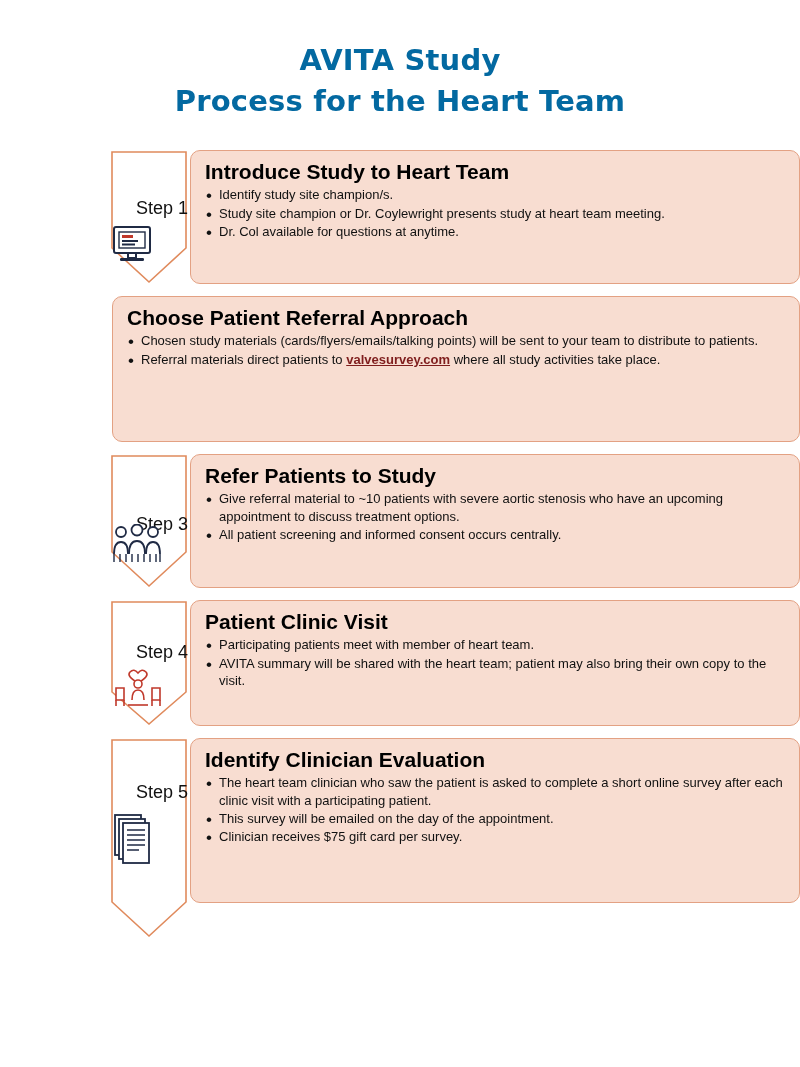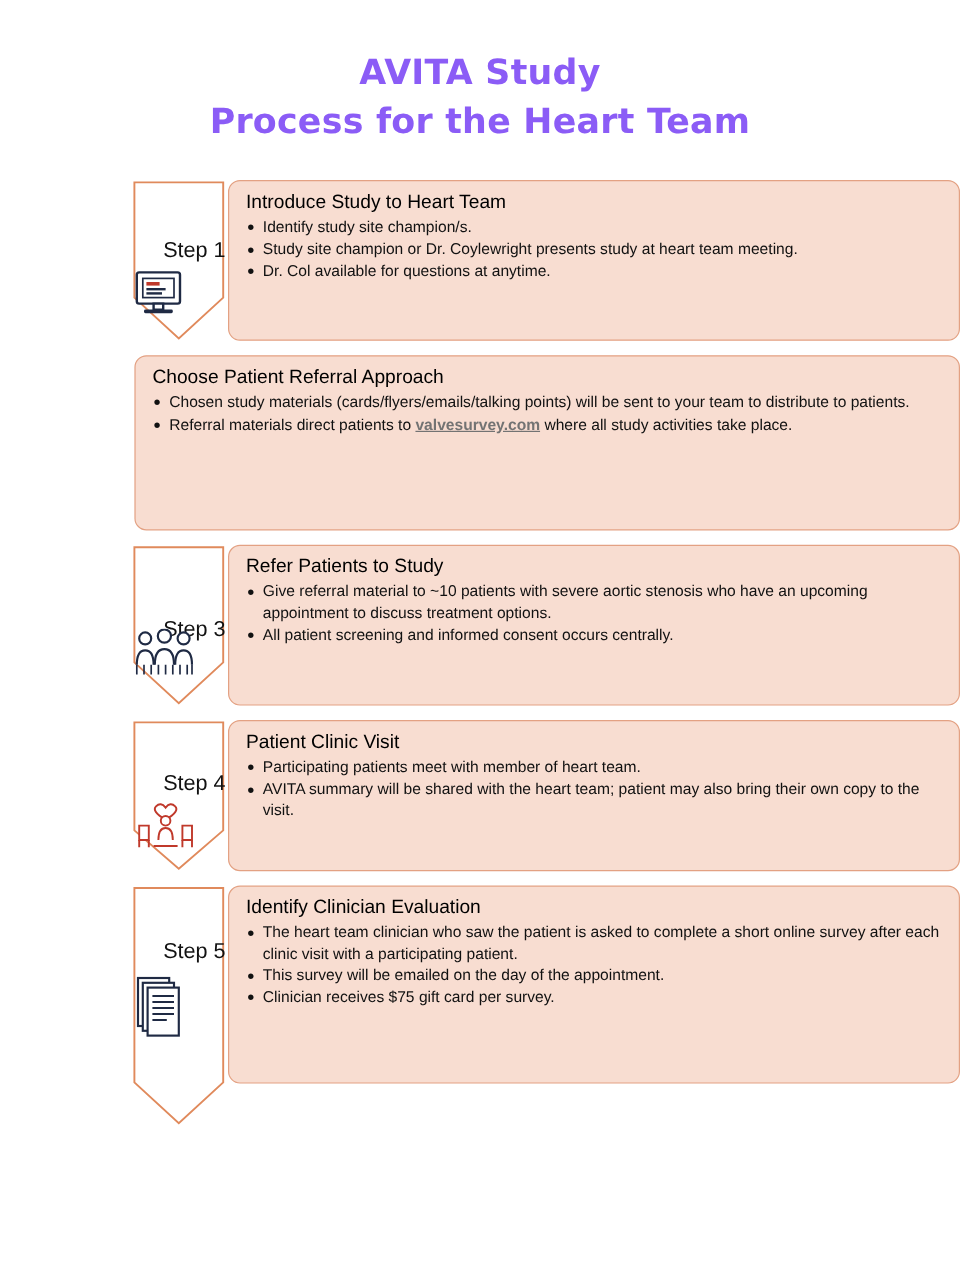--- a/index.html
+++ b/index.html
@@ -26,21 +26,21 @@
   .title-block {
     text-align: center;
     padding-top: 40px;
   }
   .title-line {
     font-family: "DejaVu Sans", sans-serif;
     font-weight: bold;
     font-size: 29px;
     letter-spacing: 0.2px;
     line-height: 1.42;
-    color: #8b5cf6;
+    color: #0369a1;
   }
 
   
   .flow {
     position: relative;
     margin-top: 28px;
     padding-left: 110px;
   }
 
   .step-row {
@@ -83,22 +83,22 @@
   .box {
     flex: 1 1 auto;
     background: #f8ddd1;
     border: 1px solid #e3a183;
     border-radius: 10px;
     padding: 9px 14px 10px 14px;
     margin-left: 2px;
     box-sizing: border-box;
   }
   .box-title {
-    font-weight: normal;
-    font-size: 16px;
+    font-weight: bold;
+    font-size: 21px;
     color: #000;
     margin-bottom: 2px;
     font-family: "Liberation Sans", sans-serif;
   }
   ul.bullets {
     list-style: none;
     margin: 0;
     padding: 0;
   }
   ul.bullets li {
@@ -110,21 +110,21 @@
     margin-bottom: 1px;
   }
   ul.bullets li:before {
     content: "•";
     position: absolute;
     left: 1px;
     top: -1px;
     font-size: 17px;
   }
   .link {
-    color: #737373;
+    color: #7f1d1d;
     text-decoration: underline;
     font-weight: bold;
   }
 </style>
 </head>
 <body>
 
 <div class="page">
 
   <div class="title-block">

